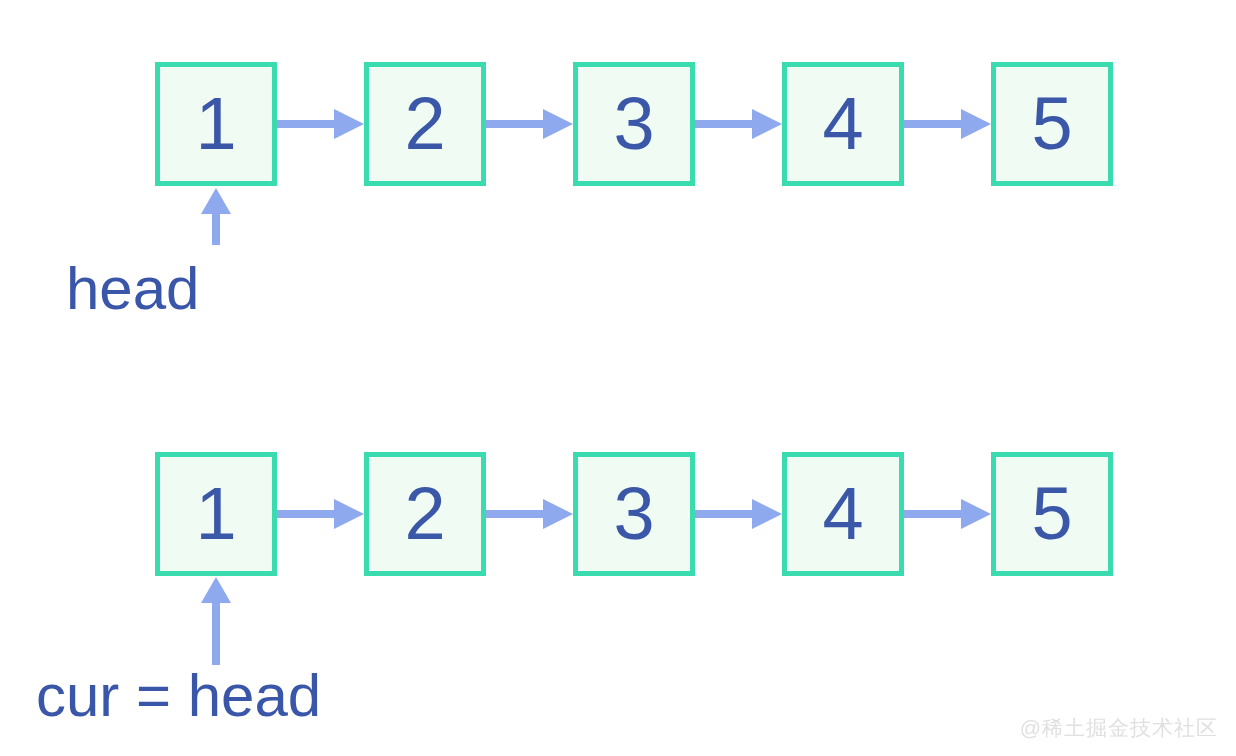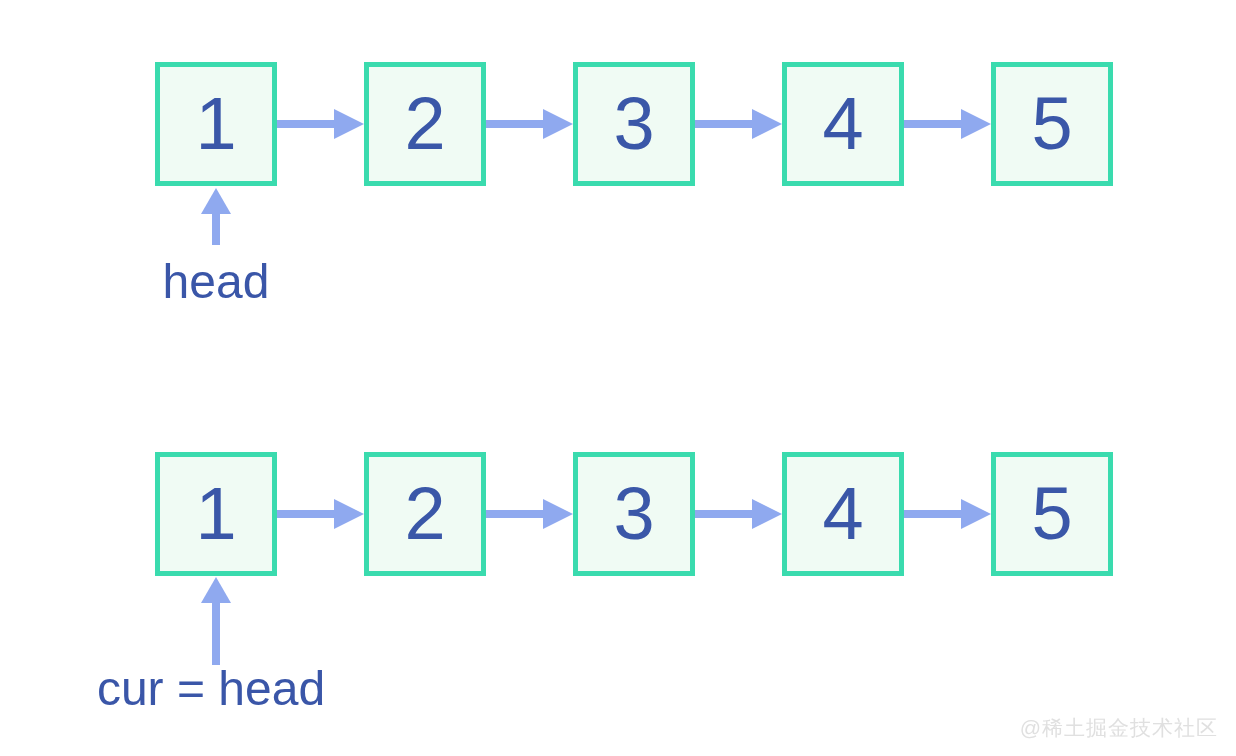--- a/index.html
+++ b/index.html
@@ -58,23 +58,23 @@
     border-right:15px solid transparent;
     border-bottom:26px solid var(--arrow);
   }
   .v-arrow .vshaft{
     position:absolute;left:11px;width:8px;top:22px;bottom:0;
     background:var(--arrow);
   }
 
   .pointer-label{
     position:absolute;
-    font-size:48px;line-height:1.1;
+    font-size:60px;line-height:1.1;
     color:var(--label-text);
-    text-align:center;
+    text-align:left;
   }
   .d1 .pointer-label{left:66px;width:300px;top:194px;}
   .d2 .pointer-label{left:36px;width:350px;top:211px;}
 
   .watermark{
     position:absolute;right:18px;bottom:18px;
     font-size:21px;line-height:1;
     color:var(--watermark);
     letter-spacing:1px;
     margin-left:28px;

